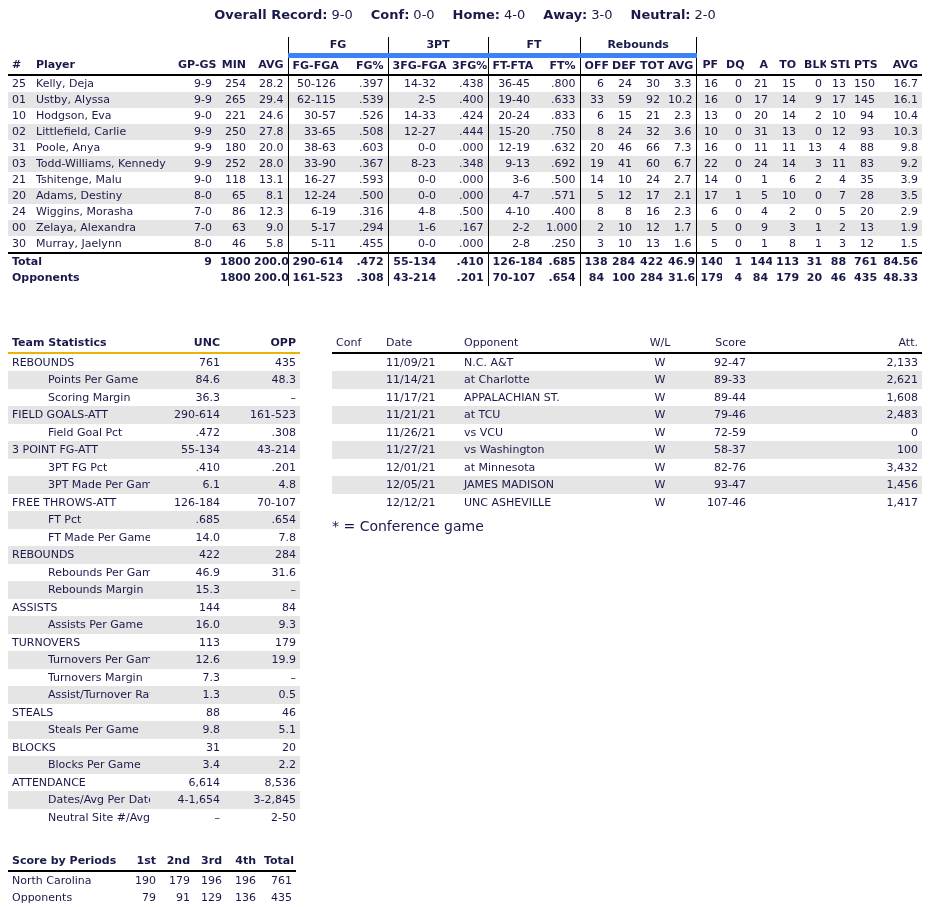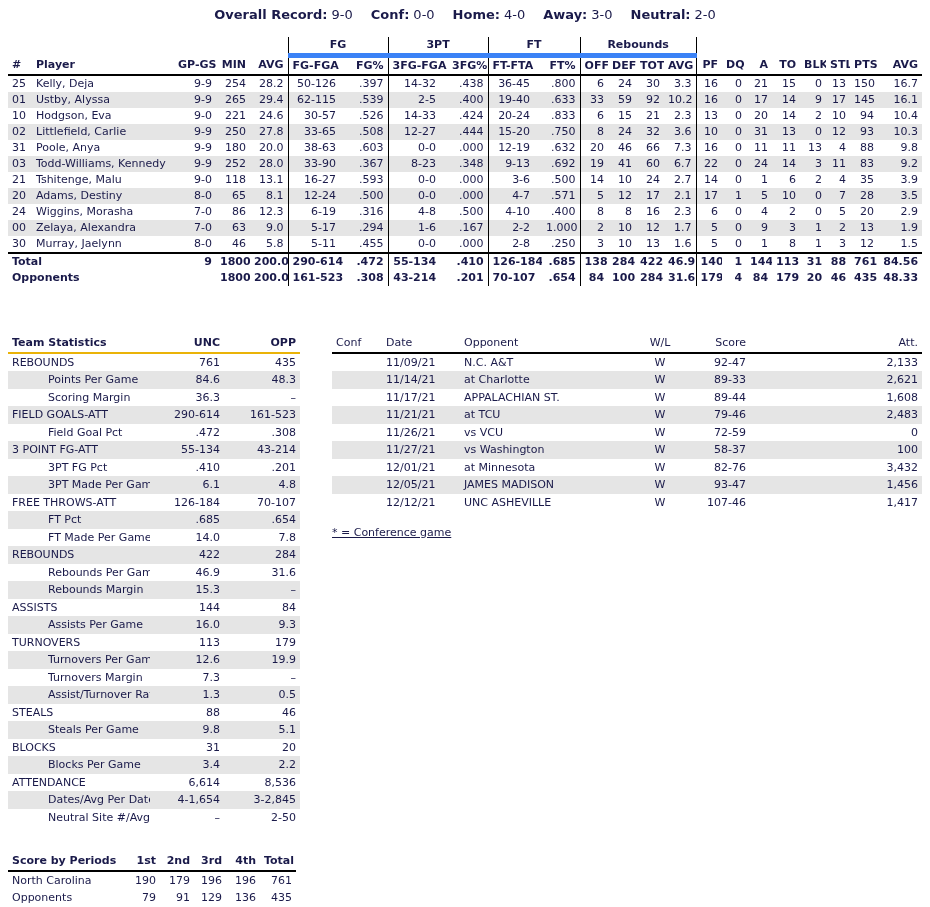--- a/index.html
+++ b/index.html
@@ -41,21 +41,21 @@
   #team-stats th { border-bottom:2px solid #eab308; font-weight:bold; padding:2px 4px; line-height:13.5px; }
   #team-stats td { padding:2px 4px; line-height:13.5px; }
   #team-stats tbody tr:nth-child(even) { background:#e5e5e5; }
   #team-stats .ind { padding-left:40px; }
 
   
   #schedule { width:590px; }
   #schedule th { border-bottom:2px solid #000; font-weight:normal; padding:2px 4px; line-height:13.5px; }
   #schedule td { padding:2px 4px; line-height:13.5px; }
   #schedule tbody tr:nth-child(even) { background:#e5e5e5; }
-  .note { margin-top:15px; font-size:11px;text-decoration:underline; }
+  .note { margin-top:7px; font-size:14px; }
 
   
   #score-periods { width:288px; margin-top:26px; }
   #score-periods th { border-bottom:2px solid #000; font-weight:bold; padding:2px 4px; line-height:13.5px; }
   #score-periods td { padding:2px 4px; line-height:13.5px; }
 </style>
 </head>
 <body>
 
 <div class="record-bar" id="record-bar">

